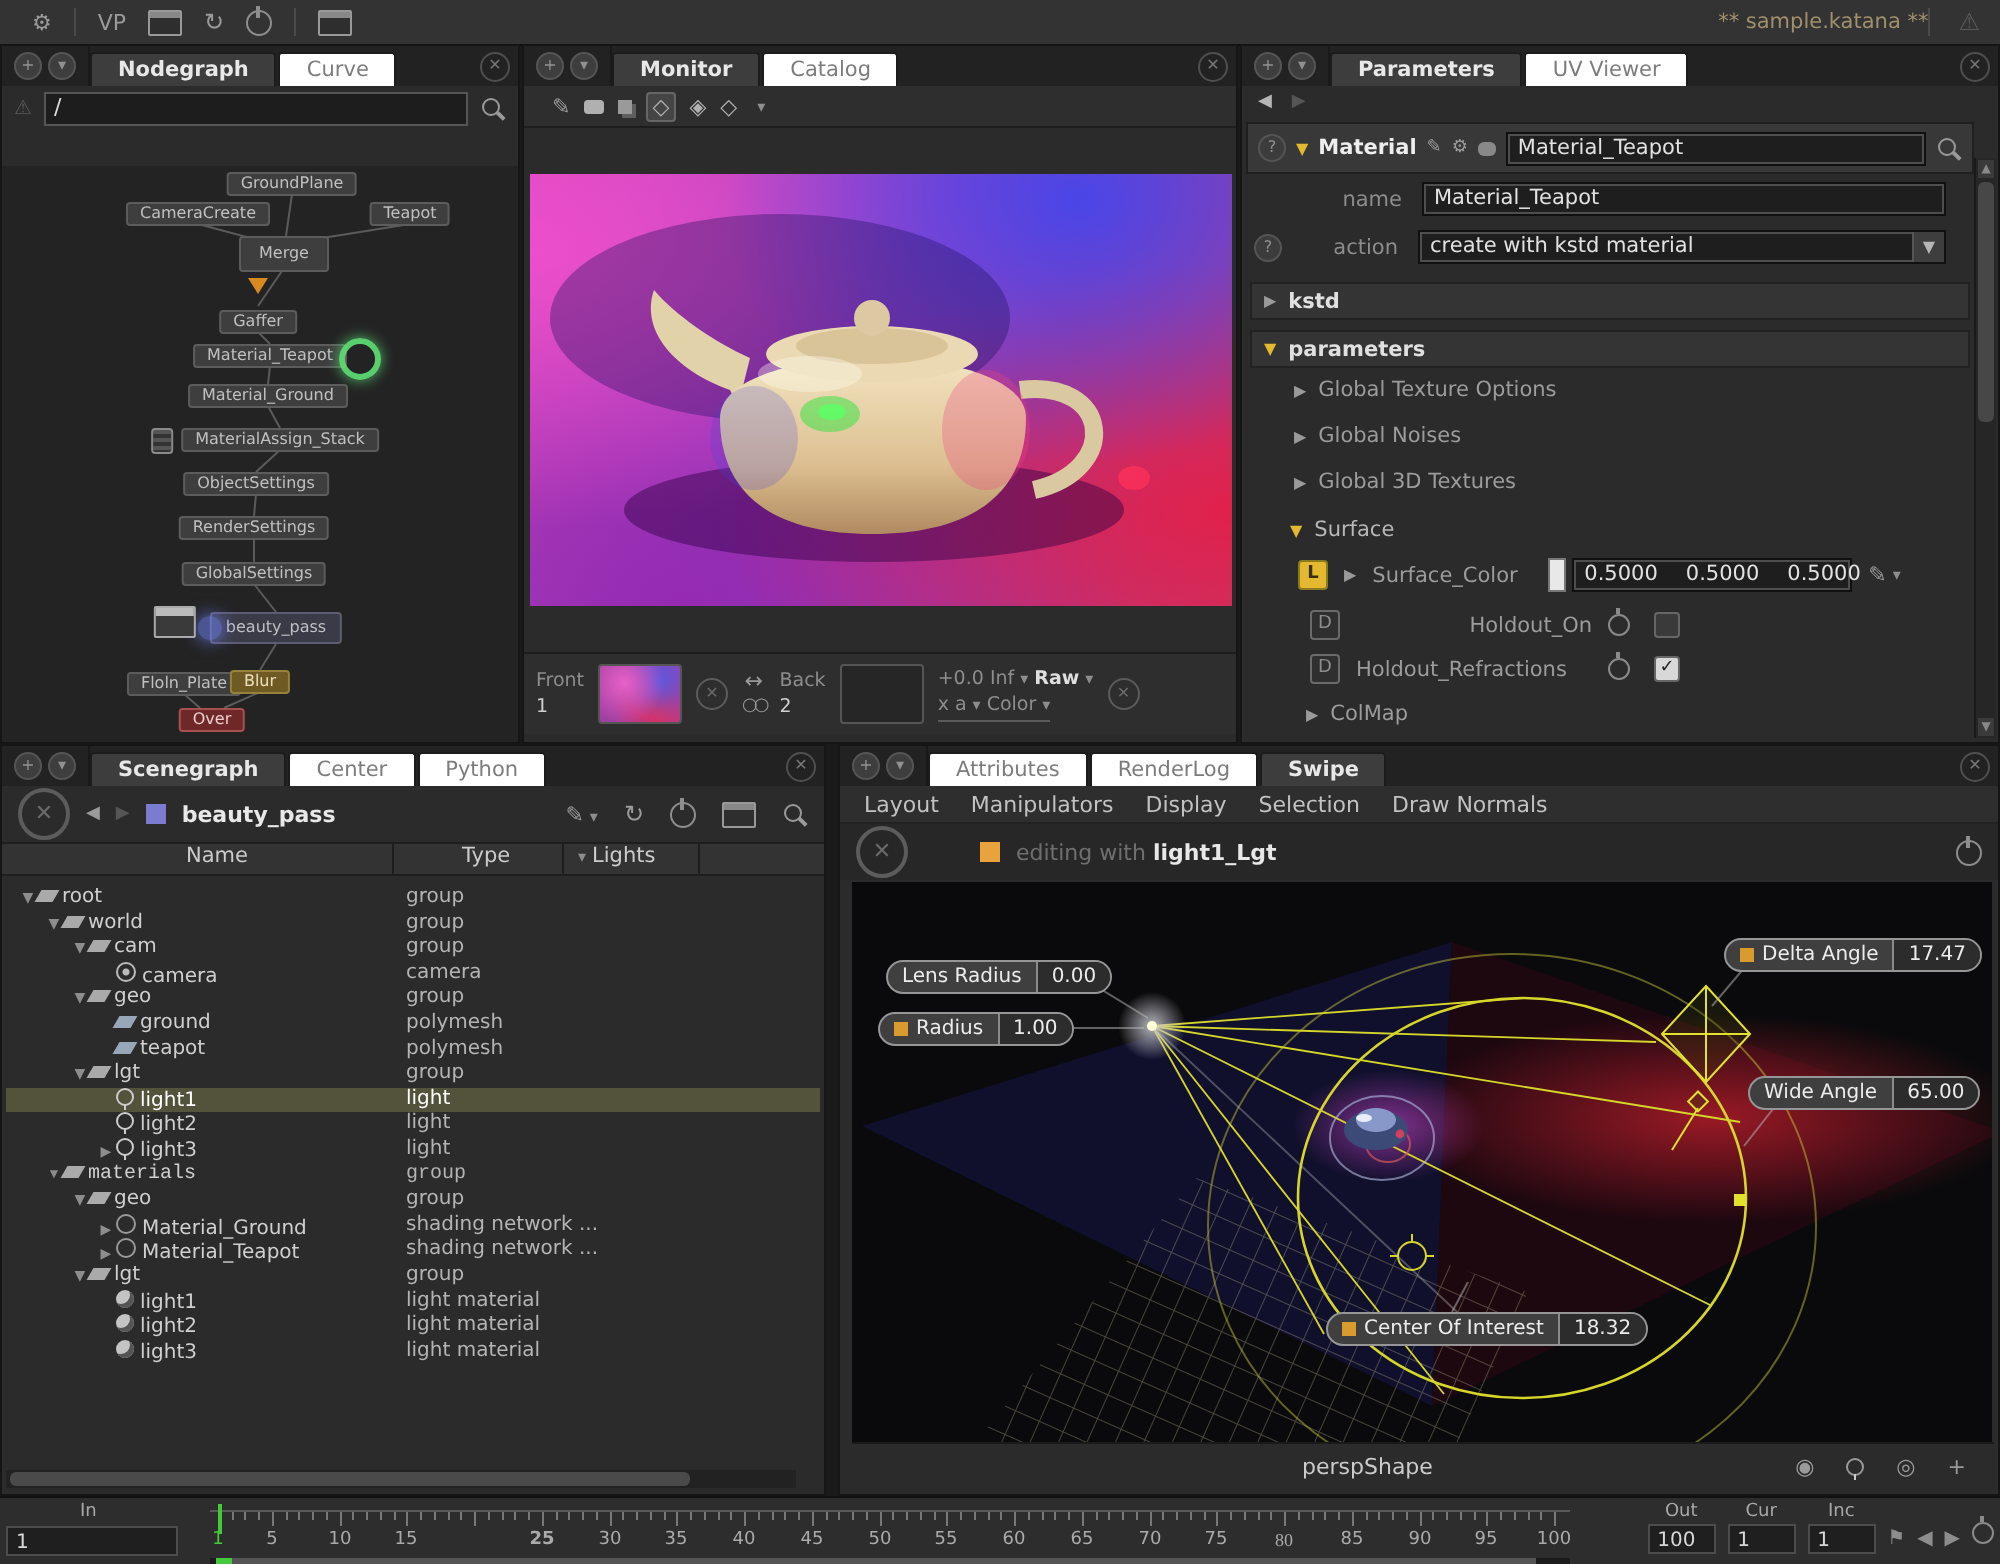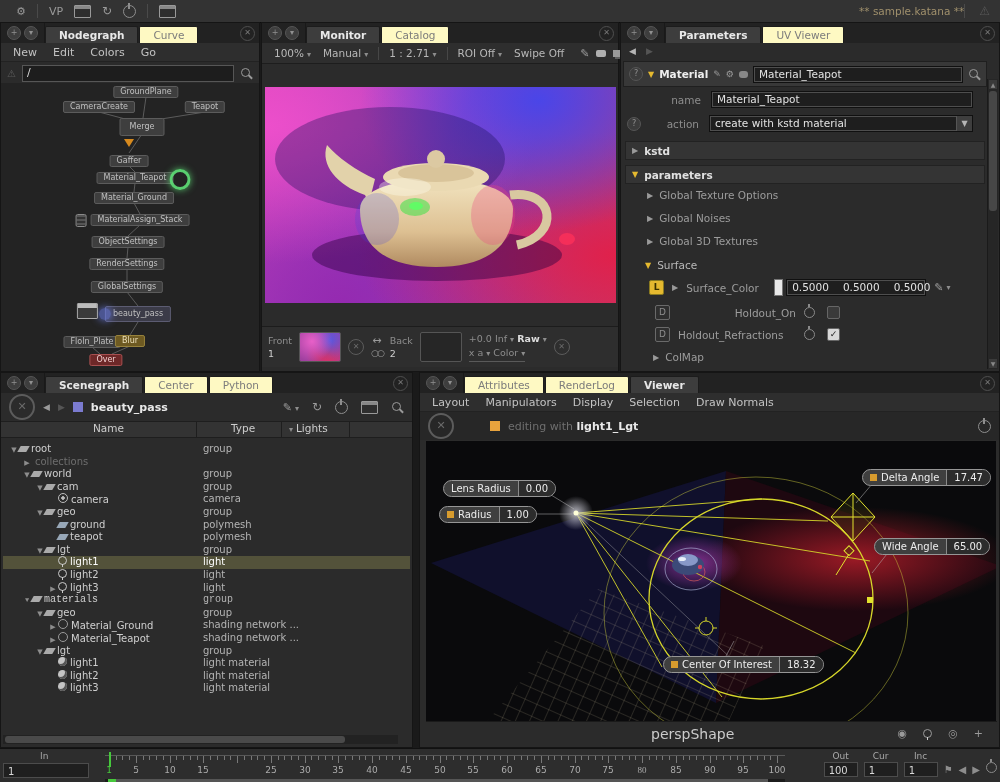--- a/index.html
+++ b/index.html
@@ -9,21 +9,21 @@
   .menu-item{padding:0 9px;color:#c6c6c6;cursor:default;}
   .mb-icons{display:flex;align-items:center;gap:11px;margin-left:16px;color:#9a9a9a;}
   .mb-sep{width:1px;height:14px;background:#4a4a4a;}
   .mb-title{margin-left:auto;color:#a0906c;font-size:10.5px;}
   .mb-warn{color:#5a5a5a;margin:0 10px 0 14px;font-size:12px;}
   
   .panel{position:absolute;background:#2b2b2b;border:1px solid #151515;box-sizing:border-box;}
   .tabbar{height:20px;background:#222;display:flex;align-items:flex-end;position:relative;}
   .pane-ctl{display:flex;gap:3px;align-items:center;height:20px;padding:0 6px;border-right:1px solid #191919;}
   .pbtn{width:12px;height:12px;border-radius:7px;background:#3e3e3e;border:1px solid #555;color:#919191;font-size:8px;line-height:11px;text-align:center;}
-  .tab{height:16px;line-height:16px;padding:0 13px;font-size:10.5px;color:#7c7c7c;background:#fef9c3;border:1px solid #1c1c1c;border-bottom:none;border-radius:2px 2px 0 0;margin-right:1px;cursor:default;white-space:nowrap;}
+  .tab{height:16px;line-height:16px;padding:0 13px;font-size:10.5px;color:#7c7c7c;background:#ffffff;border:1px solid #1c1c1c;border-bottom:none;border-radius:2px 2px 0 0;margin-right:1px;cursor:default;white-space:nowrap;}
   .tab.active{background:#3d3d3d;color:#e8e8e8;font-weight:bold;}
   .tab-x{position:absolute;right:4px;top:3px;width:13px;height:13px;border-radius:8px;color:#787878;border:1px solid #4f4f4f;font-size:8px;line-height:12px;text-align:center;}
   .panel-menu{height:18px;display:flex;align-items:center;padding:0 4px;background:#2e2e2e;border-bottom:1px solid #222;}
   .panel-menu span{padding:0 8px;color:#c2c2c2;}
   .xcirc{width:22px;height:22px;border:2px solid #5c5c5c;border-radius:50%;color:#6a6a6a;font-size:11px;line-height:21px;text-align:center;flex:none;}
   .ico-mag{position:relative;display:inline-block;width:13px;height:13px;}
   .ico-mag::before{content:"";position:absolute;left:1px;top:1px;width:7px;height:7px;border:1.5px solid #9a9a9a;border-radius:50%;}
   .ico-mag::after{content:"";position:absolute;left:8px;top:9px;width:5px;height:1.5px;background:#9a9a9a;transform:rotate(45deg);}
   .ico-power{position:relative;display:inline-block;width:11px;height:11px;border:1.5px solid #8e8e8e;border-radius:50%;}
   .ico-power::after{content:"";position:absolute;left:4px;top:-3px;width:1.5px;height:6px;background:#8e8e8e;}
@@ -111,21 +111,21 @@
   .ico-light{position:relative;display:inline-block;width:7px;height:7px;border:1.5px solid #ccc;border-radius:50%;}
   .ico-light::after{content:"";position:absolute;left:2.5px;top:7px;width:1.5px;height:3px;background:#ccc;}
   .ico-matl{display:inline-block;width:8px;height:8px;border:1.5px solid #9a9a9a;border-radius:50%;}
   .ico-lightmat{display:inline-block;width:9px;height:9px;background:#c4c4c4;border-radius:50%;box-shadow:inset -2px -2px 0 #555;}
   .sg-hscroll{position:absolute;left:2px;right:14px;bottom:3px;height:9px;background:#222;}
   .sg-hthumb{position:absolute;left:2px;top:1px;width:86%;height:7px;background:#4a4a4a;border-radius:3px;}
   
   .vw-status{height:28px;display:flex;align-items:center;gap:8px;padding:0 8px;background:#272727;}
   .vw-port{position:absolute;left:6px;top:68px;width:570px;height:282px;background:#0a0a0c;}
   .vw-persp{position:absolute;left:6px;right:2px;bottom:2px;height:23px;background:#2b2b2b;border-top:1px solid #1a1a1a;display:flex;align-items:center;}
-  .vw-persp-label{margin-left:225px;color:#cbcbcb;font-size:14px;}
+  .vw-persp-label{margin-left:225px;color:#cbcbcb;font-size:11px;}
   .vw-persp-icons{margin-left:auto;margin-right:14px;display:flex;gap:16px;align-items:center;color:#9a9a9a;font-size:11px;}
   .pill{position:absolute;display:flex;align-items:stretch;background:#3f3f3f;border:1px solid #969696;border-radius:9px;font-size:10px;color:#ececec;height:15px;overflow:hidden;white-space:nowrap;}
   .plabel{padding:0 7px;display:flex;gap:4px;align-items:center;}
   .pval{border-left:1px solid #8a8a8a;background:#2c2c2c;padding:0 7px;line-height:15px;}
   .psq{width:7px;height:7px;background:#d79b2e;flex:none;}
   
   .timeline{position:absolute;left:0;top:748px;width:1000px;height:34px;background:#2d2d2d;border-top:1px solid #111;}
   .tl-label{position:absolute;font-size:9px;color:#a8a8a8;}
   .tl-box{position:absolute;height:15px;background:#1f1f1f;border:1px solid #4c4c4c;color:#d8d8d8;font-size:10px;line-height:15px;padding:0 4px;box-sizing:border-box;}
   .tl-ruler{position:absolute;left:105px;top:6px;width:680px;height:24px;border-top:1px solid #585858;}
@@ -164,26 +164,20 @@
   <div class="panel" style="left:0;top:22px;width:260px;height:350px;">
     <div class="tabbar">
       <span class="pane-ctl">
           <span class="pbtn">+</span>
           <span class="pbtn">▾</span>
         </span>
       <span class="tab active">Nodegraph</span>
       <span class="tab">Curve</span>
       <span class="tab-x">✕</span>
     </div>
-    <div class="panel-menu" id="ng-menu">
-        <span>New</span>
-        <span>Edit</span>
-        <span>Colors</span>
-        <span>Go</span>
-      </div>
     <div class="ng-path">
       <span class="mb-warn" style="margin:0;font-size:10px">⚠</span>
       <span class="ng-input">/</span>
       <span class="ico-mag"></span>
     </div>
     <div class="graph" id="graph">
       <svg width="260" height="290" style="position:absolute;left:0;top:0">
         <g stroke="#5b5b5b" stroke-width="1" fill="none">
           <line x1="145" y1="14" x2="142" y2="35"></line>
           <line x1="98" y1="29" x2="128" y2="37"></line>
@@ -224,29 +218,20 @@
     <div class="tabbar">
       <span class="pane-ctl">
           <span class="pbtn">+</span>
           <span class="pbtn">▾</span>
         </span>
       <span class="tab active">Monitor</span>
       <span class="tab">Catalog</span>
       <span class="tab-x">✕</span>
     </div>
     <div class="mon-toolbar">
-      <span id="mon-toolbar-items" style="display:flex;align-items:center">
-          <span class="mon-dd">100%<span class="chev">▾</span></span>
-          <span class="mon-dd">Manual<span class="chev">▾</span></span>
-          <span class="mon-sep"></span>
-          <span class="mon-dd">1 : 2.71<span class="chev">▾</span></span>
-          <span class="mon-sep"></span>
-          <span class="mon-dd">ROI Off<span class="chev">▾</span></span>
-          <span class="mon-dd">Swipe Off</span>
-        </span>
       <span class="mon-icons">
         <span class="ico-pen">✎</span>
         <span style="display:inline-block;width:10px;height:7px;background:#b0b0b0;border-radius:2px;"></span>
         <span style="display:inline-block;width:7px;height:7px;background:#9a9a9a;box-shadow:2px 2px 0 #5f5f5f;"></span>
         <span class="mi-box">◇</span>
         <span>◈</span>
         <span>◇</span>
         <span class="chev">▾</span>
       </span>
     </div>
@@ -437,21 +422,20 @@
     <div class="sg-cols">
       <span style="position:absolute;left:92px">Name</span>
       <span style="position:absolute;left:230px">Type</span>
       <span style="position:absolute;left:288px"><span class="chev" style="margin:0 3px 0 0">▾</span><span>Lights</span></span>
       <span style="position:absolute;left:195px;top:0;bottom:0;width:1px;background:#1e1e1e"></span>
       <span style="position:absolute;left:280px;top:0;bottom:0;width:1px;background:#1e1e1e"></span>
       <span style="position:absolute;left:348px;top:0;bottom:0;width:1px;background:#1e1e1e"></span>
     </div>
     <div class="sg-rows" id="sg-rows">
         <div class="sg-row" style="padding-left: 6px;"><span class="sg-exp">▼</span><span class="ico-group"></span><span class="sg-name">root</span><span class="sg-type">group</span></div>
-        <div class="sg-row" style="padding-left: 19px;"><span class="sg-exp">▶</span><span class="sg-name dimmed">collections</span></div>
         <div class="sg-row" style="padding-left: 19px;"><span class="sg-exp">▼</span><span class="ico-group"></span><span class="sg-name">world</span><span class="sg-type">group</span></div>
         <div class="sg-row" style="padding-left: 32px;"><span class="sg-exp">▼</span><span class="ico-group"></span><span class="sg-name">cam</span><span class="sg-type">group</span></div>
         <div class="sg-row" style="padding-left: 45px;"><span class="sg-exp"></span><span class="ico-camera"></span><span class="sg-name">camera</span><span class="sg-type">camera</span></div>
         <div class="sg-row" style="padding-left: 32px;"><span class="sg-exp">▼</span><span class="ico-group"></span><span class="sg-name">geo</span><span class="sg-type">group</span></div>
         <div class="sg-row" style="padding-left: 45px;"><span class="sg-exp"></span><span class="ico-mesh"></span><span class="sg-name">ground</span><span class="sg-type">polymesh</span></div>
         <div class="sg-row" style="padding-left: 45px;"><span class="sg-exp"></span><span class="ico-mesh"></span><span class="sg-name">teapot</span><span class="sg-type">polymesh</span></div>
         <div class="sg-row" style="padding-left: 32px;"><span class="sg-exp">▼</span><span class="ico-group"></span><span class="sg-name">lgt</span><span class="sg-type">group</span></div>
         <div class="sg-row sel" style="padding-left: 45px;"><span class="sg-exp"></span><span class="ico-light"></span><span class="sg-name">light1</span><span class="sg-type">light</span></div>
         <div class="sg-row" style="padding-left: 45px;"><span class="sg-exp"></span><span class="ico-light"></span><span class="sg-name">light2</span><span class="sg-type">light</span></div>
         <div class="sg-row" style="padding-left: 45px;"><span class="sg-exp">▶</span><span class="ico-light"></span><span class="sg-name">light3</span><span class="sg-type">light</span></div>
@@ -470,21 +454,21 @@
   </div>
 
   <div class="panel" style="left:419px;top:372px;width:581px;height:376px;">
     <div class="tabbar">
       <span class="pane-ctl">
           <span class="pbtn">+</span>
           <span class="pbtn">▾</span>
         </span>
       <span class="tab">Attributes</span>
       <span class="tab">RenderLog</span>
-      <span class="tab active">Viewer</span>
+      <span class="tab active">Swipe</span>
       <span class="tab-x">✕</span>
     </div>
     <div class="panel-menu" id="vw-menu">
         <span>Layout</span>
         <span>Manipulators</span>
         <span>Display</span>
         <span>Selection</span>
         <span>Draw Normals</span>
       </div>
     <div class="vw-status">
@@ -626,21 +610,21 @@
         <span class="tick" style="left: 112px; height: 4px;"></span>
         <span class="tick" style="left: 119px; height: 4px;"></span>
         <span class="tick" style="left: 125px; height: 4px;"></span>
         <span class="tick" style="left: 132px; height: 7px;"></span>
         <span class="tick-num" style="left: 132px; margin-top: 29px;">20</span>
         <span class="tick" style="left: 139px; height: 4px;"></span>
         <span class="tick" style="left: 146px; height: 4px;"></span>
         <span class="tick" style="left: 152px; height: 4px;"></span>
         <span class="tick" style="left: 159px; height: 4px;"></span>
         <span class="tick" style="left: 166px; height: 7px;"></span>
-        <span class="tick-num" style="left: 166px;">25</span>
+        <span class="tick-num" style="left: 166px; font-weight: bold;">25</span>
         <span class="tick" style="left: 173px; height: 4px;"></span>
         <span class="tick" style="left: 179px; height: 4px;"></span>
         <span class="tick" style="left: 186px; height: 4px;"></span>
         <span class="tick" style="left: 193px; height: 4px;"></span>
         <span class="tick" style="left: 200px; height: 7px;"></span>
         <span class="tick-num" style="left: 200px;">30</span>
         <span class="tick" style="left: 206px; height: 4px;"></span>
         <span class="tick" style="left: 213px; height: 4px;"></span>
         <span class="tick" style="left: 220px; height: 4px;"></span>
         <span class="tick" style="left: 227px; height: 4px;"></span>

